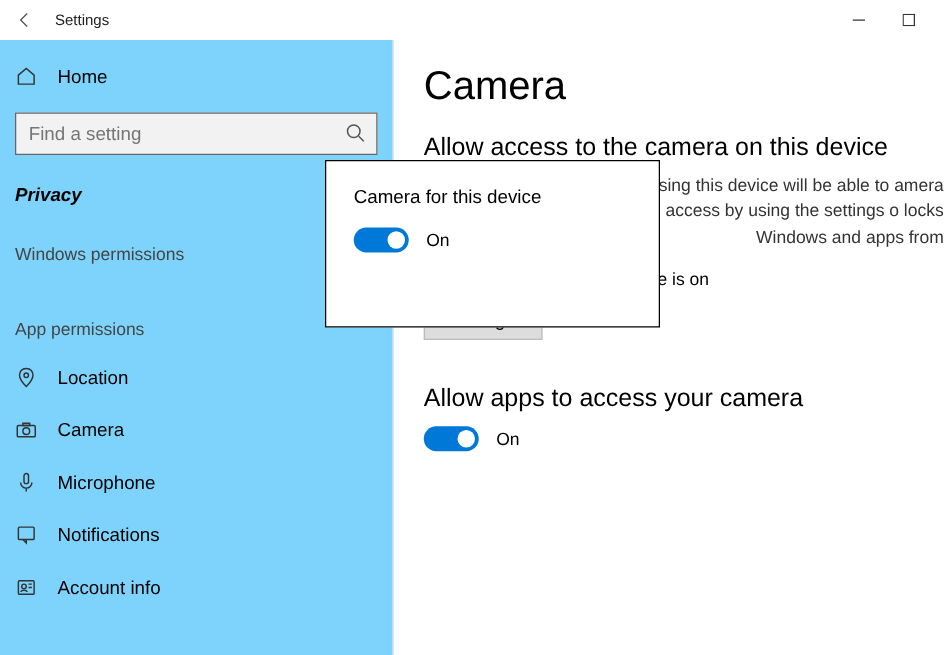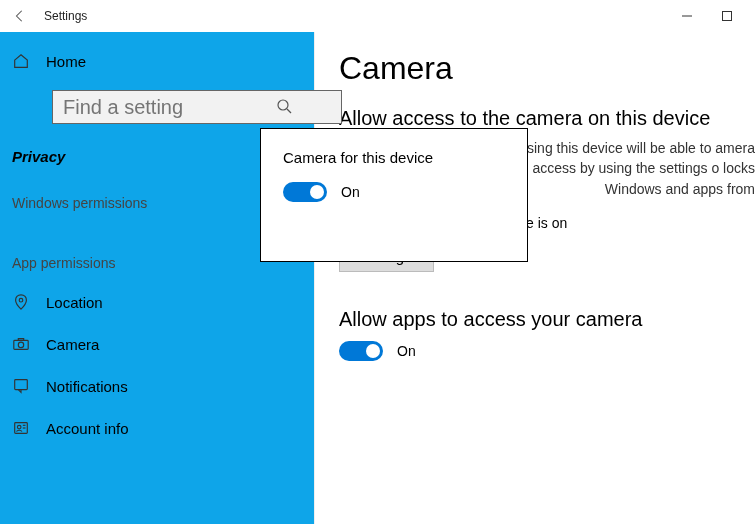--- a/index.html
+++ b/index.html
@@ -3,25 +3,25 @@
 <meta charset="utf-8">
 <style>
   * { box-sizing: border-box; margin: 0; padding: 0; font-family: "Segoe UI", sans-serif; }
   body { width: 755px; height: 524px; overflow: hidden; background: #fff; color: #000; font-size: 14px; position: relative; }
   .titlebar { height: 32px; display: flex; align-items: center; padding: 0 8px; }
   .titlebar .back { width: 24px; height: 24px; display: flex; align-items: center; justify-content: center; color: #555; }
   .titlebar .title { margin-left: 12px; font-size: 12px; color: #222; }
   .titlebar .wincontrols { margin-left: auto; display: flex; gap: 0; }
   .titlebar .wincontrols div { width: 40px; height: 30px; display: flex; align-items: center; justify-content: center; color: #333; font-size: 12px; }
   .layout { display: flex; height: calc(100% - 32px); }
-  .sidebar { width: 315px; padding: 12px 0 0 0; border-right: 1px solid #eee; background: #0ea5e9; }
+  .sidebar { width: 315px; padding: 12px 0 0 0; border-right: 1px solid #eee; background: #7dd3fc; }
   .home { display: flex; align-items: center; gap: 16px; padding: 8px 12px; font-size: 15px; }
   .home svg { width: 18px; height: 18px; }
   .searchwrap { margin: 12px 12px 12px 12px; position: relative; }
-  .searchwrap input { width: 100%; height: 34px; border: 1px solid #666; background: #f2f2f2; padding: 0 28px 0 10px; font-size: 20px; outline: none; margin-left: 40px; }
+  .searchwrap input { width: 100%; height: 34px; border: 1px solid #666; background: #f2f2f2; padding: 0 28px 0 10px; font-size: 15px; outline: none; }
   .searchwrap .sicon { position: absolute; right: 10px; top: 8px; color: #555; }
   .section-title { font-weight: 600; font-size: 15px; padding: 12px 12px 12px 12px; font-style: italic; }
   .section-sub { font-size: 14px; color: #444; padding: 18px 12px 10px 12px; }
   .navitem { display: flex; align-items: center; gap: 16px; padding: 12px 12px; font-size: 15px; }
   .navitem svg { width: 18px; height: 18px; flex: 0 0 18px; }
   .main { flex: 1; padding: 8px 0 0 24px; overflow: hidden; }
   .main h1 { font-size: 32px; font-weight: 400; margin: 10px 0 20px 0; }
   .main h2 { font-size: 20px; font-weight: 400; margin: 8px 0 8px 0; }
   .bodytxt { font-size: 14px; color: #333; line-height: 1.45; margin-bottom: 16px; max-width: 420px; text-align: right; }
   .status-line { font-size: 14px; margin-bottom: 10px; }
@@ -91,20 +91,28 @@
     <div class="navitem">
       <svg viewBox="0 0 20 20" fill="none" stroke="#333" stroke-width="1.3">
           <rect x="2" y="6" width="16" height="10" rx="1"></rect>
           <circle cx="10" cy="11" r="3"></circle>
           <rect x="7" y="4" width="6" height="2"></rect>
         </svg>
       <span>Camera</span>
     </div>
     <div class="navitem">
       <svg viewBox="0 0 20 20" fill="none" stroke="#333" stroke-width="1.3">
+          <rect x="8" y="2" width="4" height="9" rx="2"></rect>
+          <path d="M5 10 a5 5 0 0 0 10 0"></path>
+          <line x1="10" y1="15" x2="10" y2="18"></line>
+        </svg>
+      <span>Microphone</span>
+    </div>
+    <div class="navitem">
+      <svg viewBox="0 0 20 20" fill="none" stroke="#333" stroke-width="1.3">
           <rect x="3" y="3" width="14" height="11" rx="1"></rect>
           <path d="M7 14 L10 17 L10 14"></path>
         </svg>
       <span>Notifications</span>
     </div>
     <div class="navitem">
       <svg viewBox="0 0 20 20" fill="none" stroke="#333" stroke-width="1.3">
           <rect x="3" y="4" width="14" height="12" rx="1"></rect>
           <circle cx="8" cy="9" r="2"></circle>
           <path d="M5 14 c1-2 5-2 6 0"></path>

